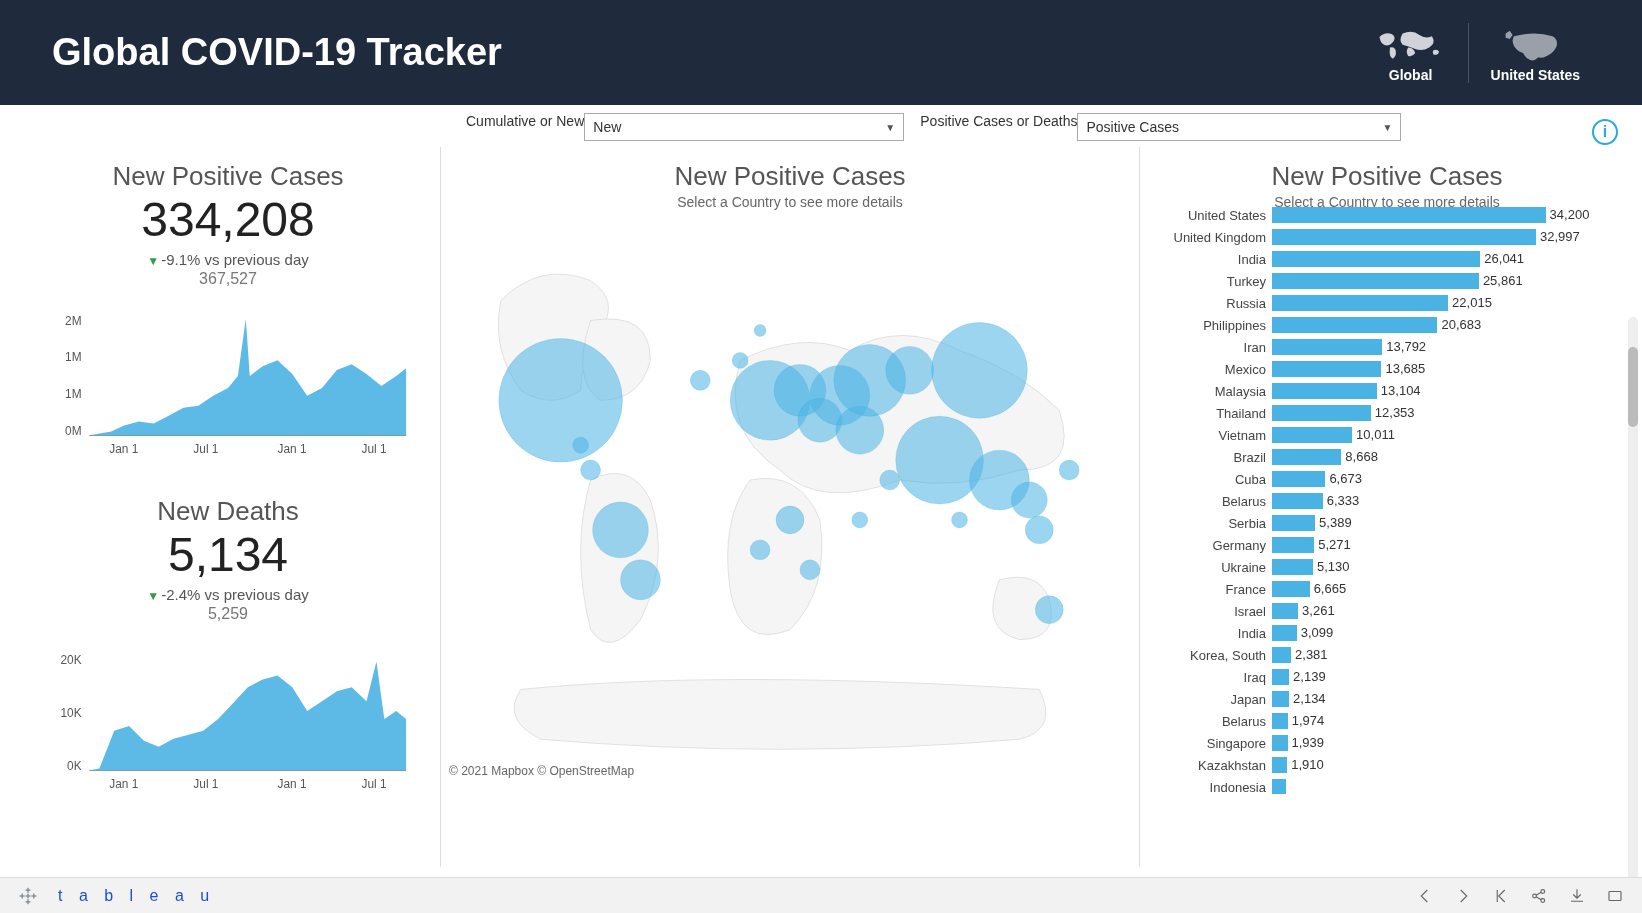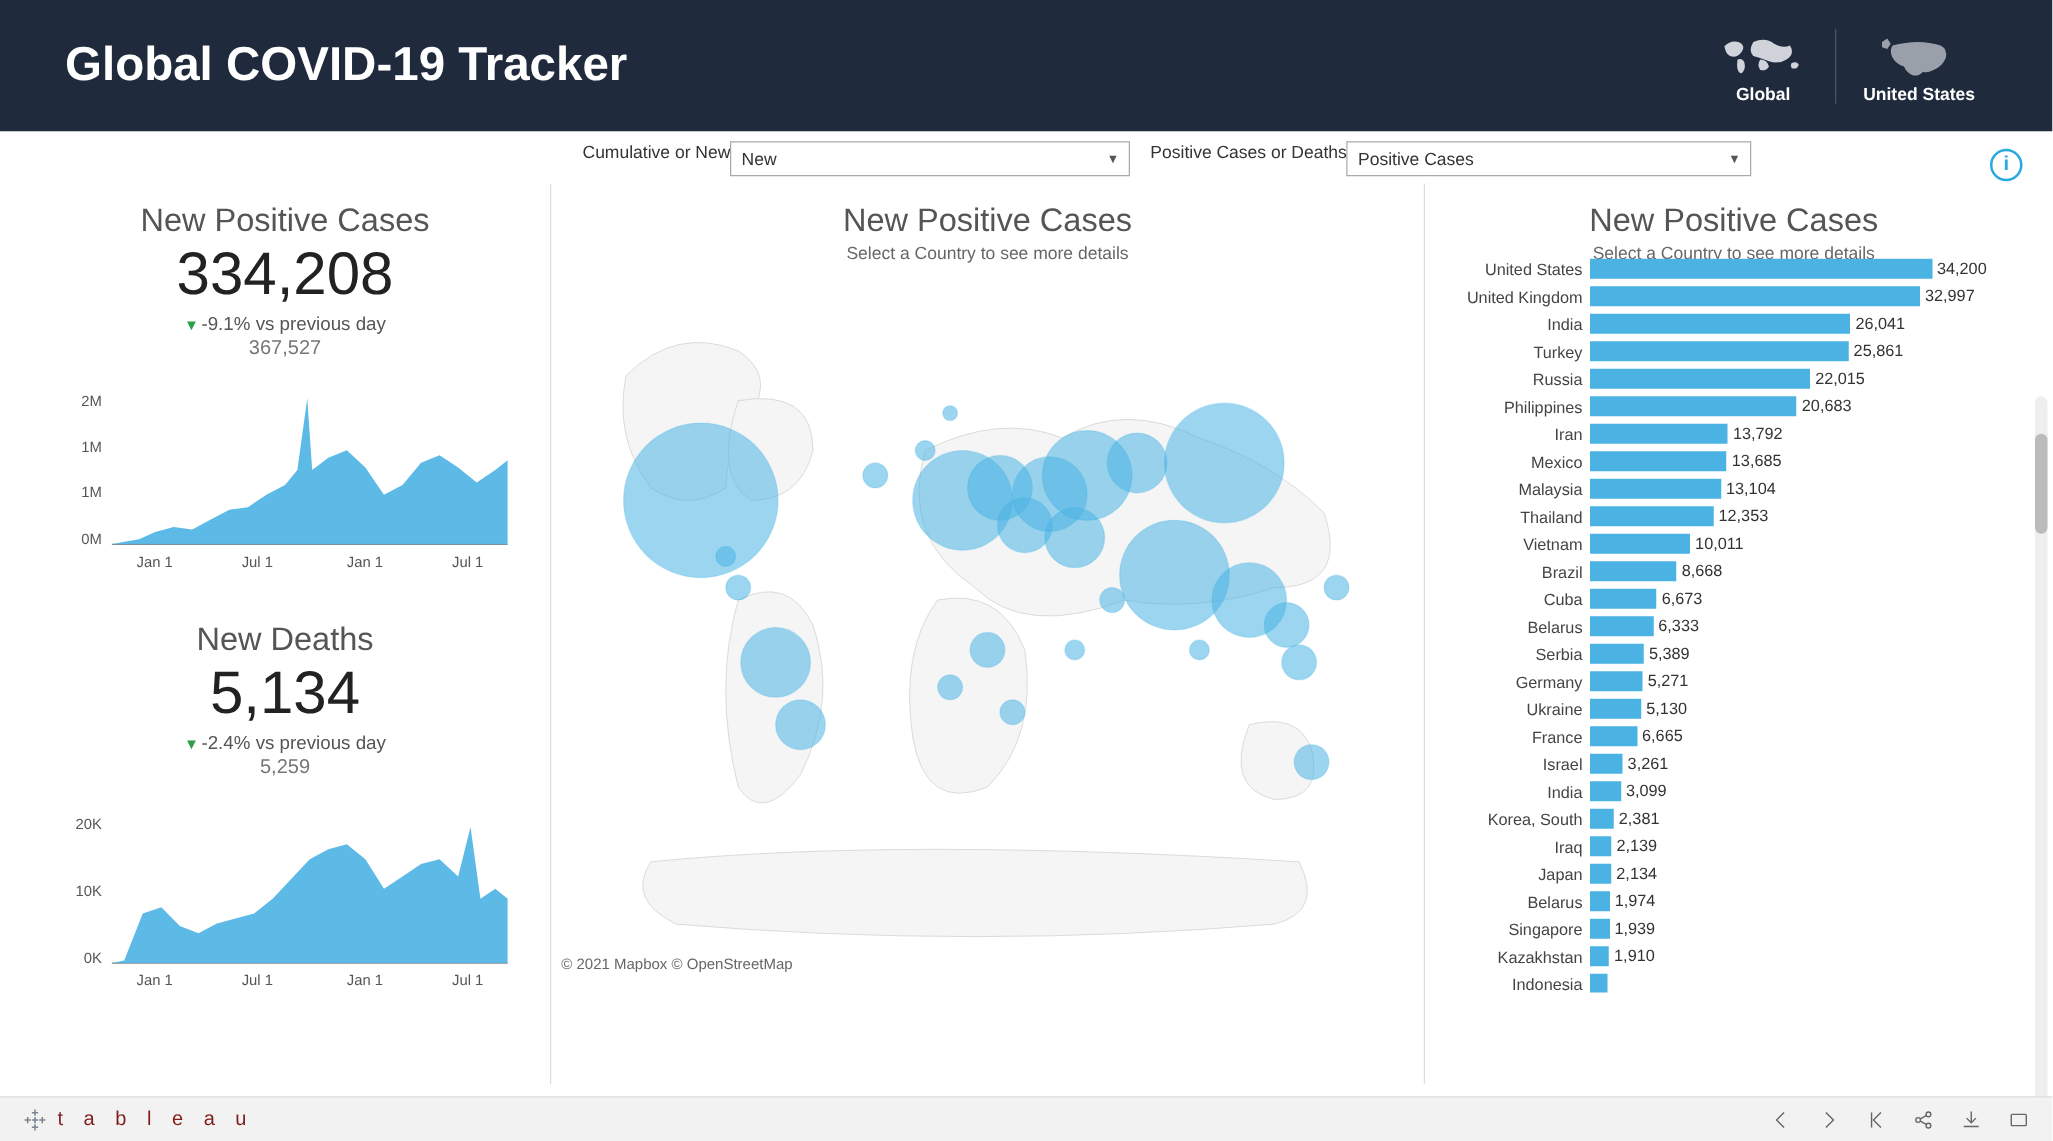--- a/index.html
+++ b/index.html
@@ -101,21 +101,21 @@
   position: absolute;
   left: 0; right: 0; bottom: 0;
   height: 36px;
   background: #f2f2f2;
   border-top: 1px solid #ddd;
   display: flex;
   align-items: center;
   justify-content: space-between;
   padding: 0 18px;
 }
-.tableau-logo { display: flex; align-items: center; gap: 8px; color: #7f1d1d; font-size: 16px; letter-spacing: 6px; }
+.tableau-logo { display: flex; align-items: center; gap: 20px; color: #1d4ed8; font-size: 16px; letter-spacing: 6px; }
 .tableau-mark { width: 20px; height: 20px; }
 .footer-tools { display: flex; gap: 20px; color: #666; }
 .footer-tools span, .footer-tools svg { cursor: pointer; }
 .ft-icon { width: 18px; height: 18px; stroke: #666; fill: none; stroke-width: 1.5; }
 </style>
 </head>
 <body>
 
 <div class="header">
   <div class="header-title">Global COVID-19 Tracker</div>

